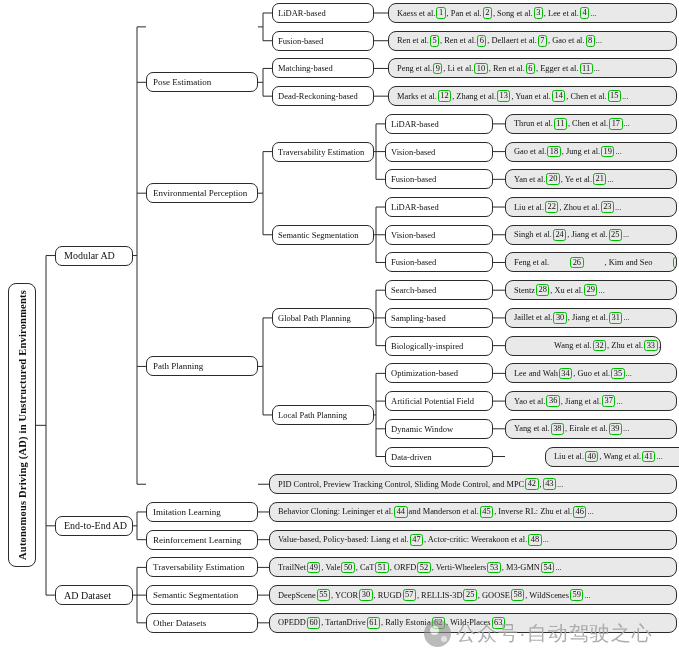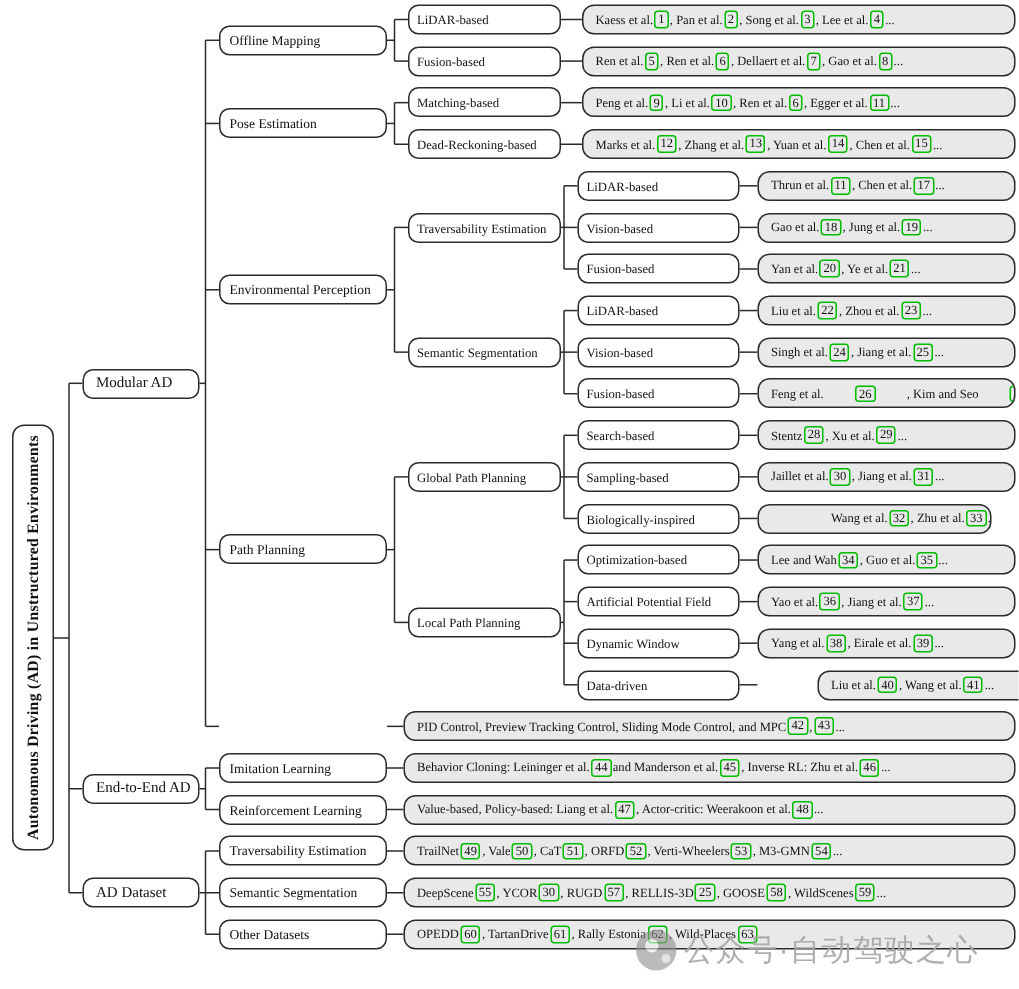--- a/index.html
+++ b/index.html
@@ -122,21 +122,20 @@
       <line x1="46" y1="595.1199999999999" x2="55" y2="595.1199999999999"></line>
     </svg>
   <div class="watermark">
     <span class="wm-logo"></span>
     <span class="wm-text">公众号·自动驾驶之心</span>
   </div>
 <div class="node leaf" style="left: 388px; top: 3px; width: 289px; height: 20px;">Kaess et al. <span class="cite">1</span>, Pan et al. <span class="cite">2</span>, Song et al. <span class="cite">3</span>, Lee et al. <span class="cite">4</span>...</div>
     <div class="node branch lv3" style="left: 272px; top: 3px; width: 102px; height: 20px;">LiDAR-based</div>
     <div class="node leaf" style="left: 388px; top: 30.72px; width: 289px; height: 20px;">Ren et al. <span class="cite">5</span>, Ren et al. <span class="cite">6</span>, Dellaert et al. <span class="cite">7</span>, Gao et al. <span class="cite">8</span>...</div>
     <div class="node branch lv3" style="left: 272px; top: 30.72px; width: 102px; height: 20px;">Fusion-based</div>
-    <div class="node branch lv2" style="left: 146px; top: 16.86px; width: 112px; height: 20px;">Offline Mapping</div>
     <div class="node leaf" style="left: 388px; top: 58.44px; width: 289px; height: 20px;">Peng et al. <span class="cite">9</span>, Li et al. <span class="cite">10</span>, Ren et al. <span class="cite">6</span>, Egger et al. <span class="cite">11</span>...</div>
     <div class="node branch lv3" style="left: 272px; top: 58.44px; width: 102px; height: 20px;">Matching-based</div>
     <div class="node leaf" style="left: 388px; top: 86.16px; width: 289px; height: 20px;">Marks et al. <span class="cite">12</span>, Zhang et al. <span class="cite">13</span>, Yuan et al. <span class="cite">14</span>, Chen et al. <span class="cite">15</span>...</div>
     <div class="node branch lv3" style="left: 272px; top: 86.16px; width: 102px; height: 20px;">Dead-Reckoning-based</div>
     <div class="node branch lv2" style="left: 146px; top: 72.3px; width: 112px; height: 20px;">Pose Estimation</div>
     <div class="node leaf" style="left: 505px; top: 113.88px; width: 172px; height: 20px;">Thrun et al. <span class="cite">11</span>, Chen et al. <span class="cite">17</span>...</div>
     <div class="node branch lv4" style="left: 385px; top: 113.88px; width: 108px; height: 20px;">LiDAR-based</div>
     <div class="node leaf" style="left: 505px; top: 141.6px; width: 172px; height: 20px;">Gao et al. <span class="cite">18</span>, Jung et al. <span class="cite">19</span>...</div>
     <div class="node branch lv4" style="left: 385px; top: 141.6px; width: 108px; height: 20px;">Vision-based</div>
     <div class="node leaf" style="left: 505px; top: 169.32px; width: 172px; height: 20px;">Yan et al. <span class="cite">20</span>, Ye et al. <span class="cite">21</span>...</div>

